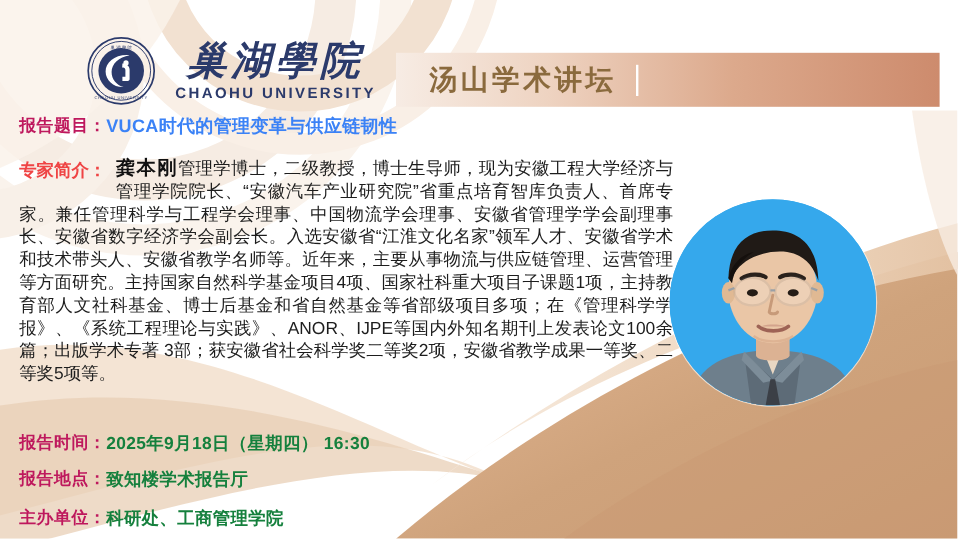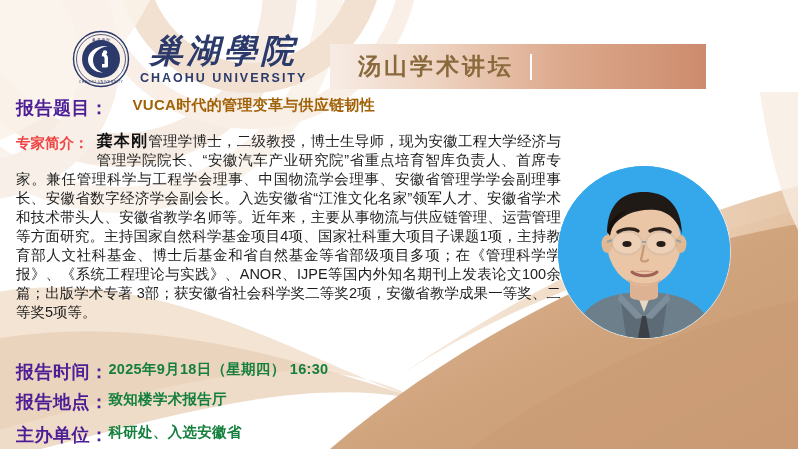--- a/index.html
+++ b/index.html
@@ -19,21 +19,21 @@
   
   .bg-layer{position:absolute;inset:0;overflow:hidden;pointer-events:none;}
   .bg-layer svg{position:absolute;left:0;top:0;}
 
   
   .header{
     position:absolute;left:0;top:0;width:798px;height:92px;
   }
   .logo-block{
     position:absolute;left:72px;top:30px;
-    display:flex;align-items:center;gap:10px;
+    display:flex;align-items:center;gap:16px;
   }
   .seal{
     width:58px;height:58px;flex:0 0 58px;
     position:relative;
   }
   .wordmark{
     display:flex;flex-direction:column;align-items:center;
     line-height:1;
   }
   .wordmark .cn{
@@ -43,21 +43,21 @@
     white-space:nowrap;
     font-style:italic;
   }
   .wordmark .en{
     margin-top:5px;
     font-size:12.5px;font-weight:700;color:#2b3a6b;
     letter-spacing:2.0px;white-space:nowrap;
   }
 
   .banner{
-    position:absolute;left:330px;top:44px;width:376px;height:45px;
+    position:absolute;left:330px;top:44px;width:453px;height:45px;
     background:linear-gradient(90deg,#f7ece4 0%,#eed3c1 28%,#dca98c 62%,#cd8b6d 100%);
     display:flex;align-items:center;
   }
   .banner .b-main{
     margin-left:28px;
     font-family:"DejaVu Serif","Liberation Serif",serif;
     font-size:23px;font-weight:700;color:#8a6a3d;
     letter-spacing:3px;white-space:nowrap;
   }
   .banner .b-div{
@@ -69,29 +69,29 @@
     font-size:17px;font-weight:700;color:#ffffff;
     letter-spacing:3px;white-space:nowrap;
   }
 
   
   .row{
     position:absolute;display:flex;align-items:flex-start;
     white-space:nowrap;
   }
   .lbl{
-    font-size:18px;font-weight:700;color:#4c1d95;
+    font-size:14px;font-weight:700;color:#be185d;
     letter-spacing:0.5px;flex:0 0 auto;
   }
   .val{
     font-size:14.5px;font-weight:700;color:#15803d;
     letter-spacing:0.3px;
   }
   .val-title{
-    font-size:15px;font-weight:700;color:#a16207;margin-left:24px;
+    font-size:15px;font-weight:700;color:#3b82f6;
   }
 
   #row-title{left:16px;top:96px;}
   #row-time{left:16px;top:360px;}
   #row-place{left:16px;top:390px;}
   #row-host{left:16px;top:423px;}
 
   
   .bio{
     position:absolute;left:16px;top:131px;width:545px;
@@ -253,16 +253,16 @@
     <span class="val">2025年9月18日（星期四） 16:30</span>
   </div>
 
   <div class="row" id="row-place">
     <span class="lbl">报告地点：</span>
     <span class="val">致知楼学术报告厅</span>
   </div>
 
   <div class="row" id="row-host">
     <span class="lbl">主办单位：</span>
-    <span class="val">科研处、入选安徽省</span>
+    <span class="val">科研处、工商管理学院</span>
   </div>
 
 </div>
 
 </body></html>

